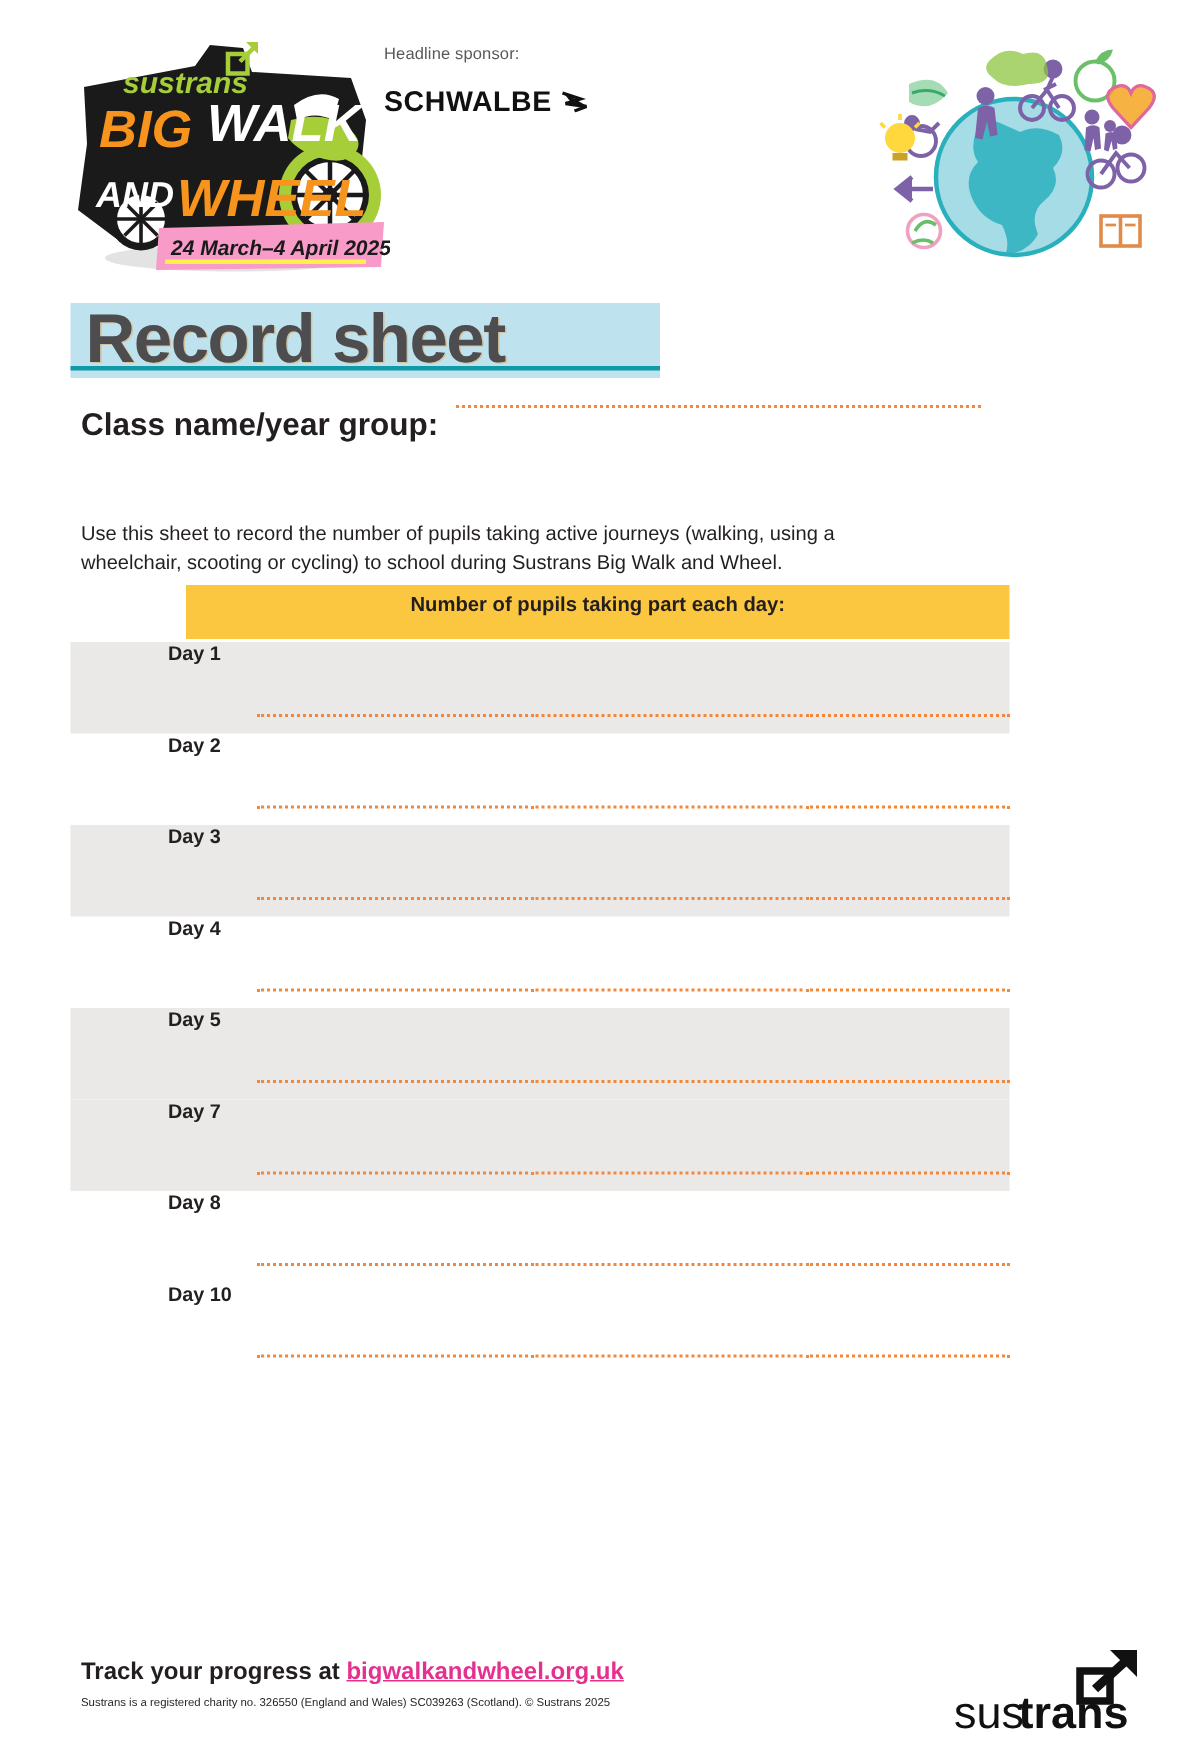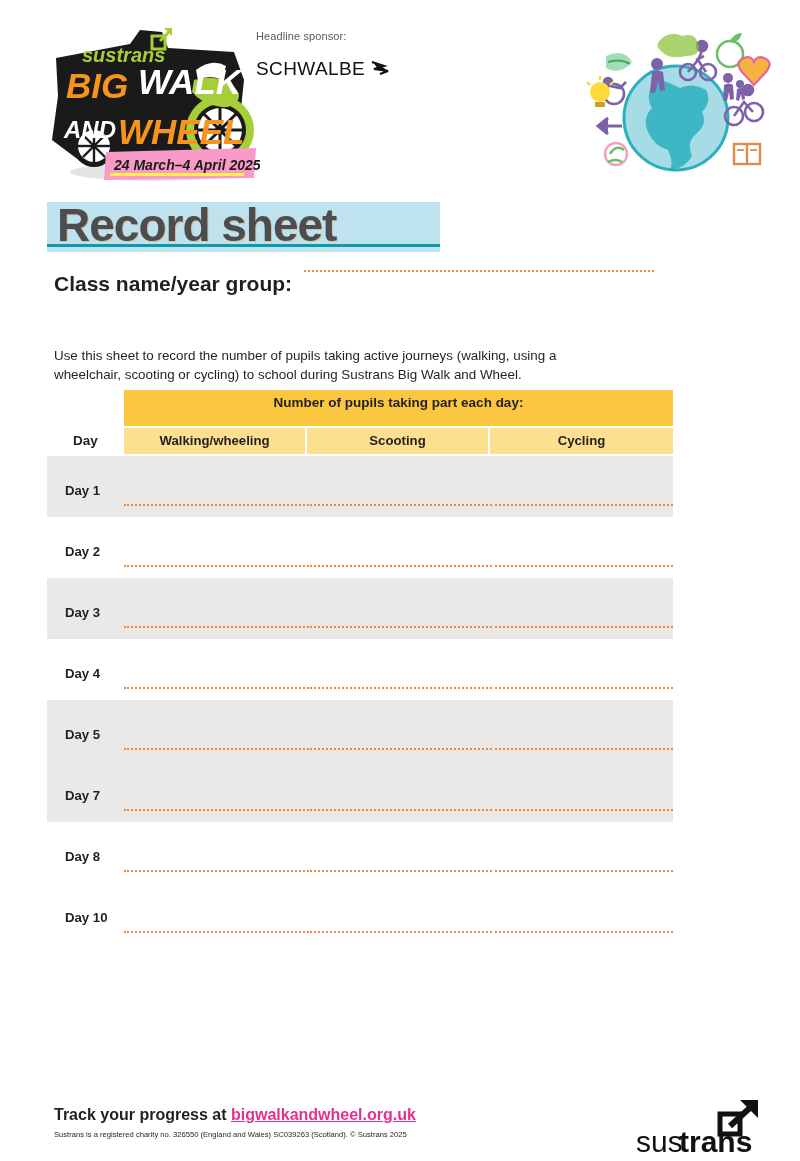--- a/index.html
+++ b/index.html
@@ -45,21 +45,21 @@
     letter-spacing: .1px;
     margin: 0 0 16px 0;
   }
   .schwalbe-wrap {
     display: flex;
     align-items: center;
     gap: 6px;
   }
   .schwalbe-text {
     font-family: "Liberation Sans", sans-serif;
-    font-weight: normal;
+    font-weight: bold;
     font-size: 19px;
     letter-spacing: .4px;
     color: #111;
   }
 
   
   .globe-illo {
     position: absolute;
     left: 578px;
     top: 30px;
@@ -200,23 +200,23 @@
     display: flex;
     align-items: flex-start;
   }
   .tbl-row.shaded { background: #eae9e7; }
   .row-day {
     width: 77px;
     flex: 0 0 77px;
     font-size: 13.2px;
     font-weight: bold;
     color: #231f20;
-    padding-top: 27px;
     padding-left: 18px;
     box-sizing: border-box;
+    margin-left: 47px;
   }
   .row-cells {
     flex: 1 1 auto;
     display: flex;
     align-items: flex-end;
     height: 61px;
     padding-bottom: 11px;
     box-sizing: border-box;
   }
   .cell-line {
@@ -444,26 +444,20 @@
 
 <p class="intro">Use this sheet to record the number of pupils taking active journeys (walking, using a wheelchair, scooting or cycling) to school during Sustrans Big Walk and Wheel.</p>
 
 <div class="sheet-table">
 
   <div class="tbl-head-top">
     <div class="th-spacer"></div>
     <div class="th-group">Number of pupils taking part each day:</div>
   </div>
 
-  <div class="tbl-head-sub">
-    <div class="th-day">Day</div>
-    <div class="th-col th-walk">Walking/wheeling</div>
-    <div class="th-col th-scoot">Scooting</div>
-    <div class="th-col th-cycle">Cycling</div>
-  </div>
 
   <div class="tbl-body">
 
     <div class="tbl-row shaded">
       <div class="row-day">Day 1</div>
       <div class="row-cells">
         <div class="cell-line cl-walk"></div>
         <div class="cell-line cl-scoot"></div>
         <div class="cell-line cl-cycle"></div>
       </div>

